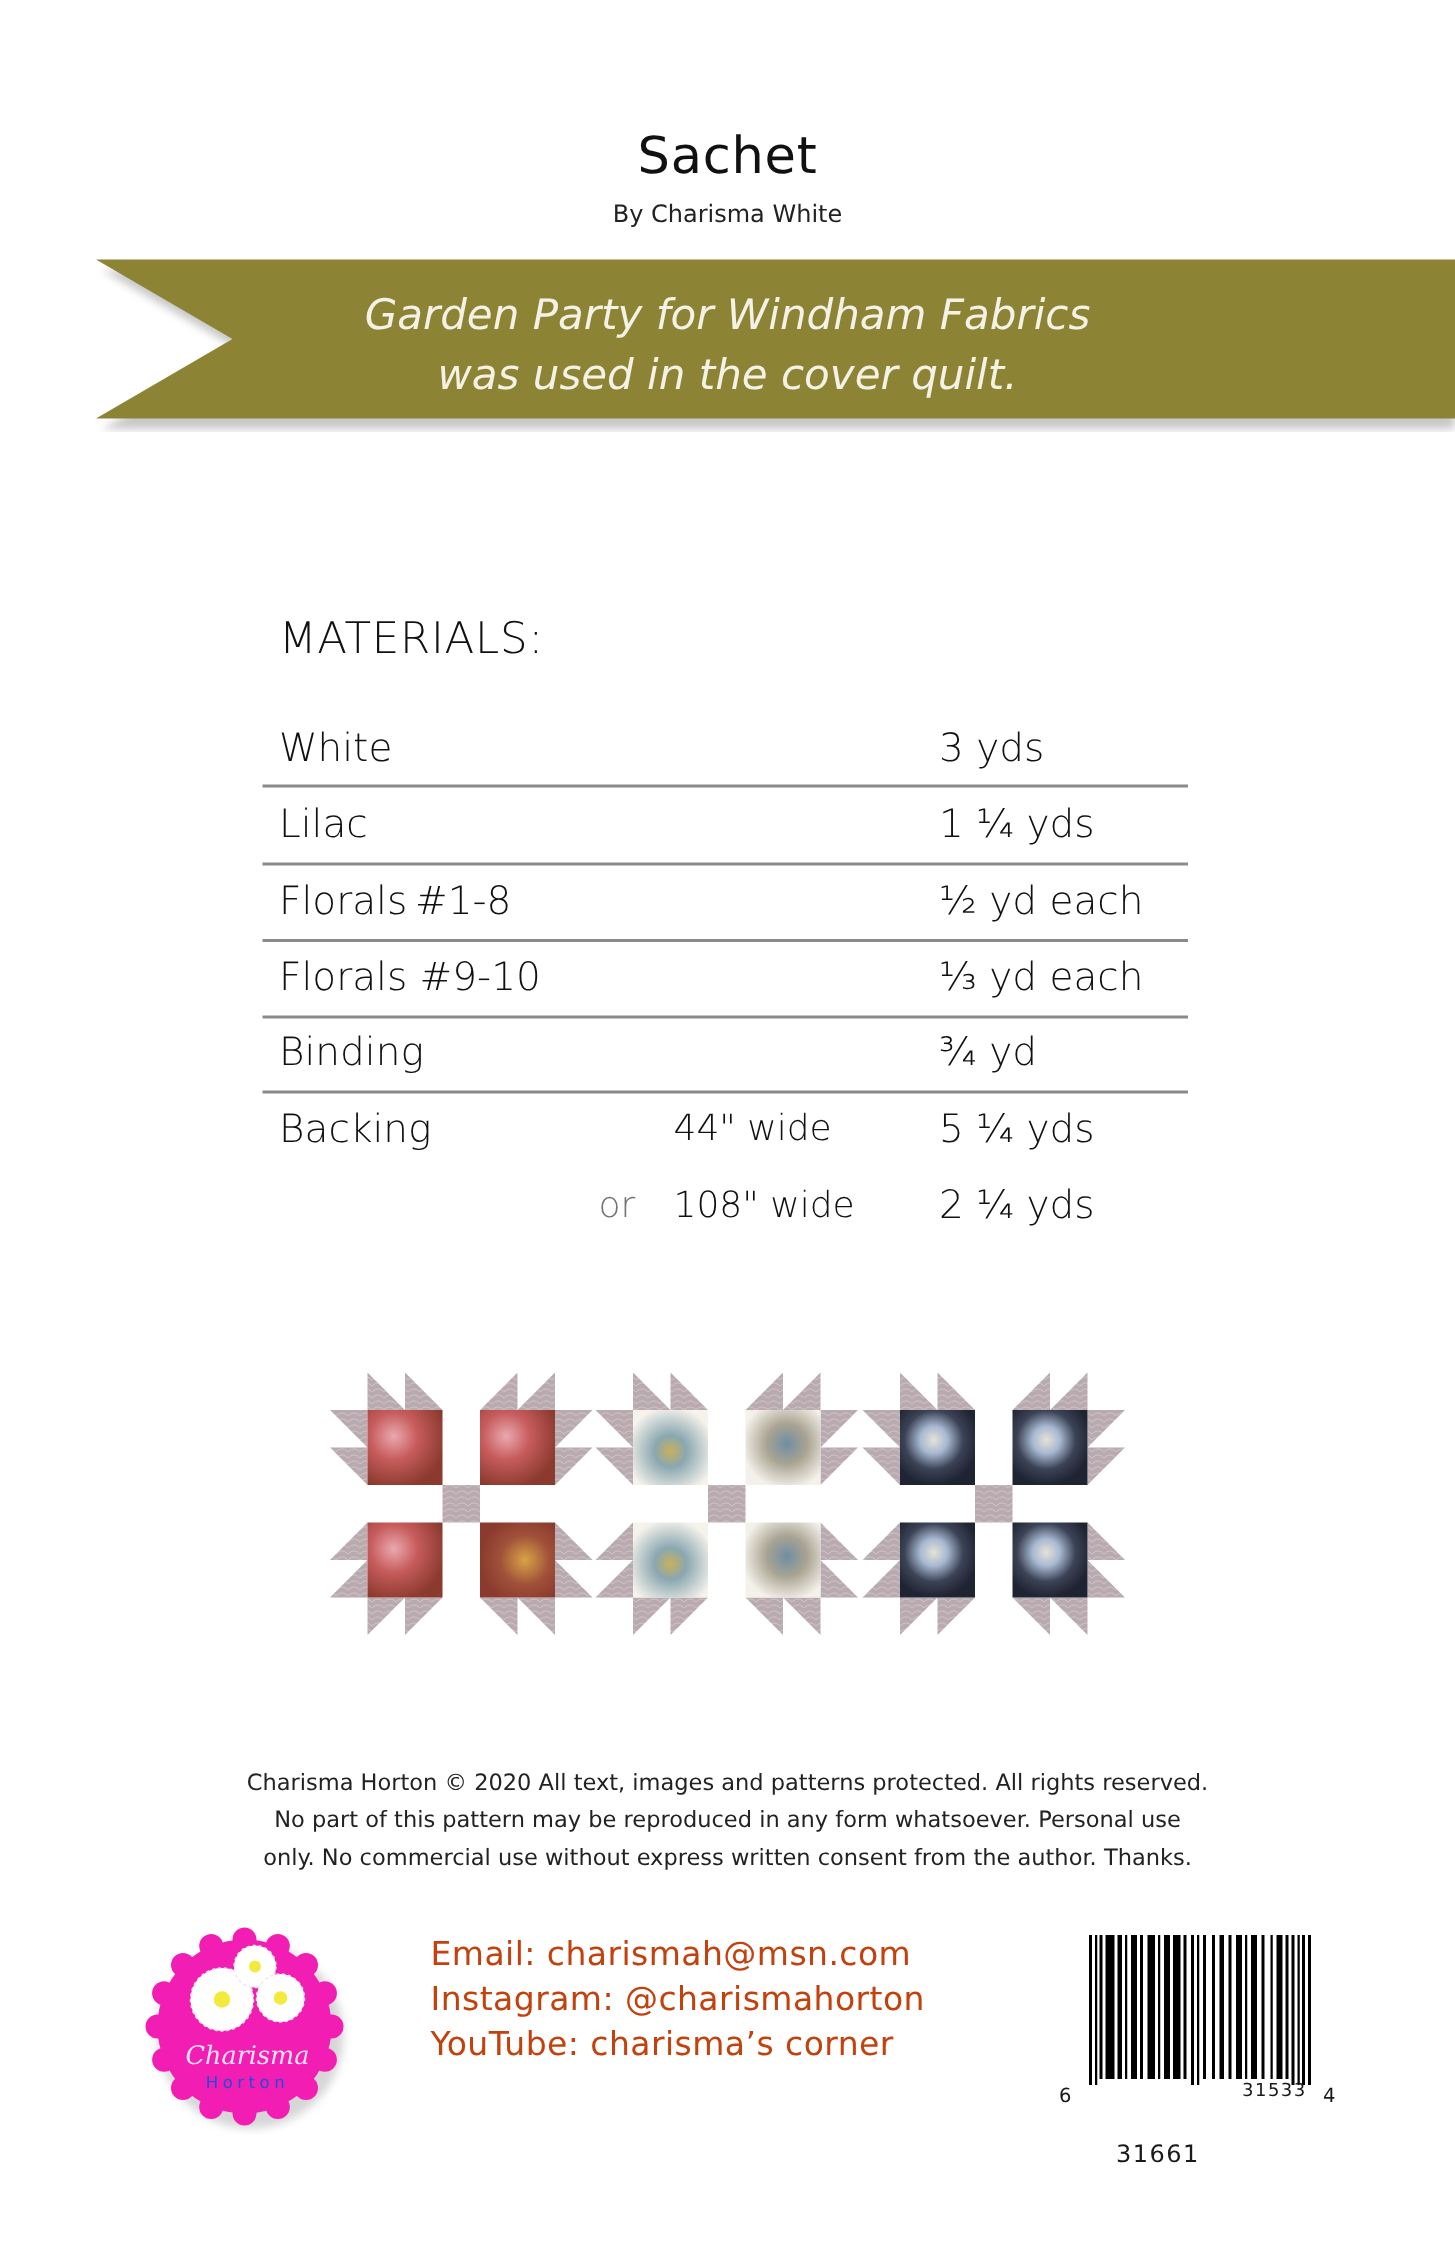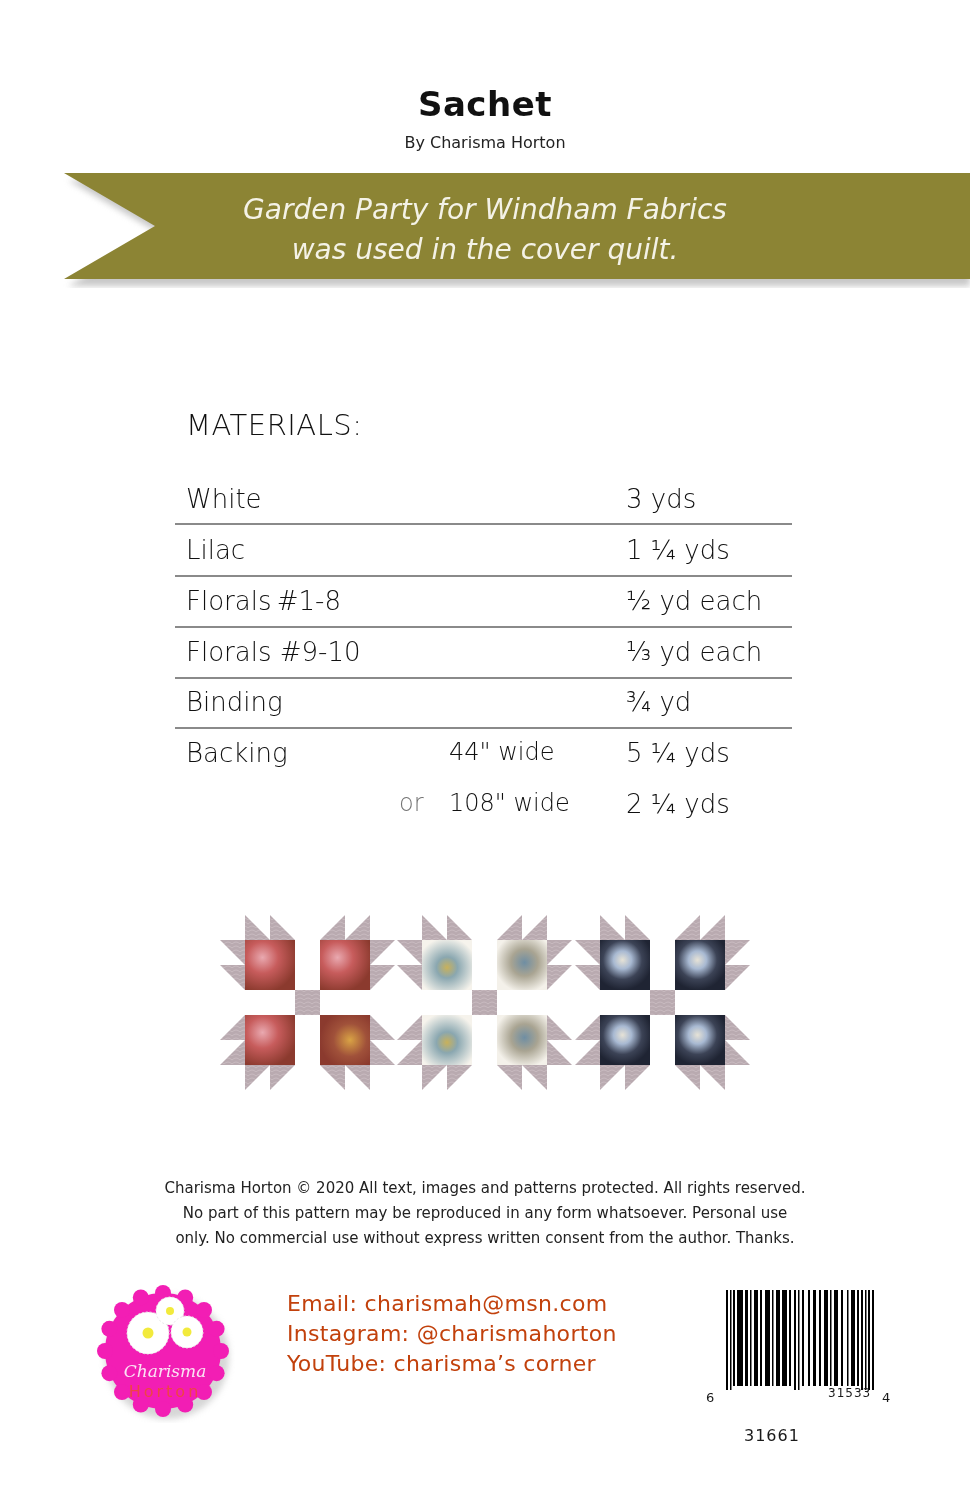--- a/index.html
+++ b/index.html
@@ -2,21 +2,21 @@
 <html><head>
 <meta charset="utf-8">
 <style>
   html, body { margin:0; padding:0; }
   body {
     width:970px; height:1500px; background:#ffffff; position:relative; overflow:hidden;
     font-family: "DejaVu Sans", "Liberation Sans", sans-serif; color:#1a1a1a;
   }
   .abs { position:absolute; }
   .title {
-    left:0; width:970px; top:84px; text-align:center; font-size:34px; font-weight:700;
+    left:0; width:970px; top:84px; text-align:center; font-size:34px; font-weight:400;
     letter-spacing:0.5px; color:#111;
   }
   .byline {
     left:0; width:970px; top:133px; text-align:center; font-size:16px; color:#222;
   }
   .ribbon-wrap { left:0; top:168px; width:970px; height:120px; }
   .ribbon-text {
     left:120px; width:730px; top:190px; text-align:center; color:#f4f2e6;
     font-style:italic; font-size:28px; line-height:40px; font-weight:300;
   }
@@ -34,21 +34,21 @@
     left:100px; width:770px; top:1176px; text-align:center; font-size:15px; line-height:25px; color:#222;
   }
   .contact { left:287px; top:1289px; font-size:22px; line-height:30px; color:#c2410c; letter-spacing:0.3px; }
   .logo { left:95px; top:1283px; width:140px; height:140px; }
   .barcode { left:712px; top:1286px; width:180px; height:130px; }
 </style>
 </head>
 <body>
 
 <div class="abs title">Sachet</div>
-<div class="abs byline">By Charisma Horton</div>
+<div class="abs byline">By Charisma White</div>
 
 <svg class="abs ribbon-wrap" width="970" height="120" viewBox="0 168 970 120">
   <defs>
     <filter id="rshadow" x="-5%" y="-20%" width="110%" height="150%">
       <feGaussianBlur stdDeviation="3"></feGaussianBlur>
     </filter>
   </defs>
   <polygon points="68,180 970,180 970,286 68,286 159,233" fill="#9a9a9a" opacity="0.55" filter="url(#rshadow)"></polygon>
   <polygon points="64,173 970,173 970,279 64,279 155,226" fill="#8C8434"></polygon>
 </svg>
@@ -263,21 +263,21 @@
         <circle r="14" fill="#ffffff" stroke="#e8e8e8" stroke-width="1" stroke-dasharray="2 2"></circle>
         <circle r="4" fill="#F2EA3C"></circle>
       </g>
       <g transform="translate(92,49)">
         <circle r="16" fill="#ffffff" stroke="#e8e8e8" stroke-width="1" stroke-dasharray="2 2"></circle>
         <circle r="4.5" fill="#F2EA3C"></circle>
       </g>
     </g>
   </svg>
   <div class="abs" style="left:0;width:140px;top:78px;text-align:center;color:#fbe3f4;font-family:'DejaVu Serif',serif;font-style:italic;font-size:17px;">Charisma</div>
-  <div class="abs" style="left:0;width:140px;top:99px;text-align:center;color:#ef4444;font-size:16px;letter-spacing:3px;">Horton</div>
+  <div class="abs" style="left:0;width:140px;top:99px;text-align:center;color:#1d4ed8;font-size:11px;letter-spacing:3px;">Horton</div>
 </div>
 
 <div class="abs contact">
   <div>Email: charismah@msn.com</div>
   <div>Instagram: @charismahorton</div>
   <div>YouTube: charisma’s corner</div>
 </div>
 
 <div class="abs barcode">
   <svg width="180" height="110" viewBox="0 0 180 110">

